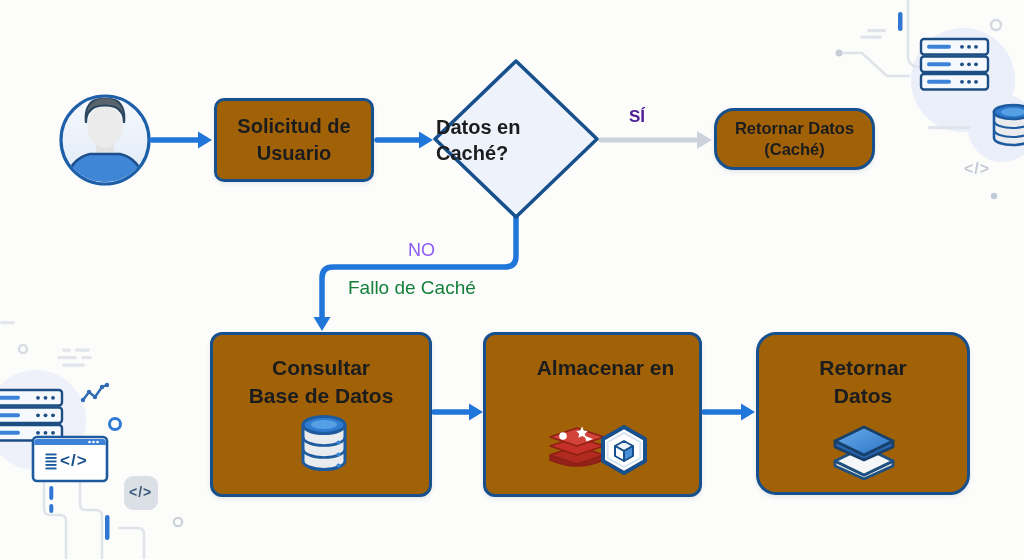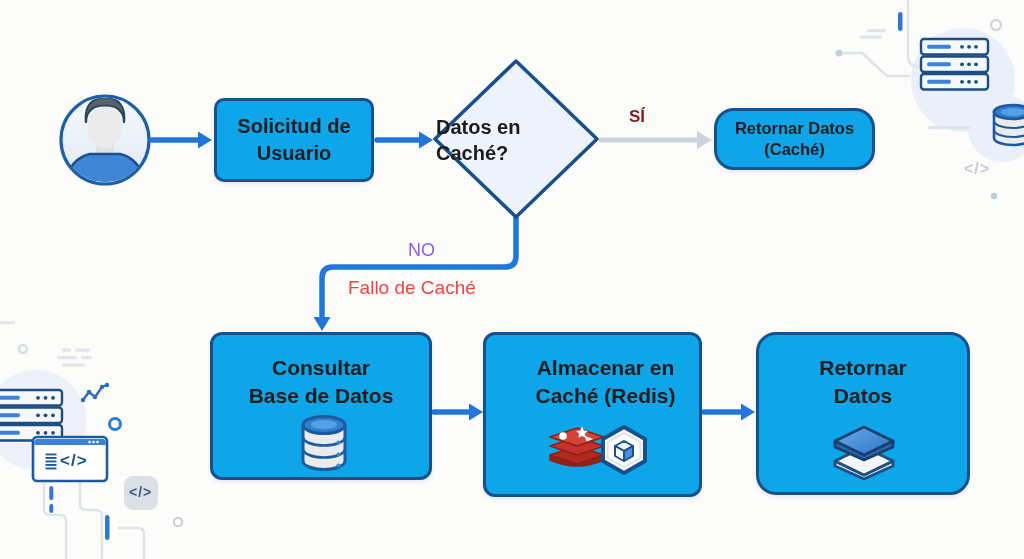--- a/index.html
+++ b/index.html
@@ -5,21 +5,21 @@
   html,body{margin:0;padding:0;background:#e8e8e8;}
   #stage{
     position:relative;width:1024px;height:559px;overflow:hidden;
     background:#fcfcfa;
     font-family:"Liberation Sans","DejaVu Sans",sans-serif;
   }
   svg{position:absolute;left:0;top:0;}
   .layer{position:absolute;left:0;top:0;width:1024px;height:559px;}
   .node{
     position:absolute;box-sizing:border-box;
-    background:#0ea5e9;border:3px solid #17508c;
+    background:#a16207;border:3px solid #17508c;
     box-shadow:0 2px 4px rgba(20,60,120,.10);
     display:flex;align-items:center;justify-content:center;
   }
   .node-text{font-weight:700;color:#1b1c1e;text-align:center;width:100%;}
   .node-text span{display:block;}
   .lbl{position:absolute;text-align:left;}
   .icon-abs{position:absolute;}
   .code-deco{position:absolute;font-weight:700;letter-spacing:1px;}
 </style>
 </head>
@@ -198,53 +198,52 @@
       <span>Solicitud de</span>
       <span>Usuario</span>
     </div>
   </div>
 
   <div class="lbl node-text" style="left:436px;top:114px;width:160px;font-size:20px;line-height:26px;">
     <span>Datos en</span>
     <span>Caché?</span>
   </div>
 
-  <div class="lbl" style="left:629px;top:107px;width:40px;font-size:17px;font-weight:700;color:#7f1d1d;">SÍ</div>
+  <div class="lbl" style="left:629px;top:107px;width:40px;font-size:17px;font-weight:700;color:#4c1d95;">SÍ</div>
 
   <div class="node" style="left:714px;top:108px;width:161px;height:62px;border-radius:20px;">
     <div class="node-text" style="font-size:16.5px;line-height:21px;">
       <span>Retornar Datos</span>
       <span>(Caché)</span>
     </div>
   </div>
 
   <div class="lbl" style="left:408px;top:240px;width:60px;font-size:18px;font-weight:400;color:#8b5cf6;">NO</div>
-  <div class="lbl" style="left:348px;top:277px;width:180px;font-size:19px;color:#ef4444;">Fallo de Caché</div>
-
-  <div class="node" style="left:210px;top:332px;width:222px;height:148px;border-radius:12px;align-items:flex-start;">
+  <div class="lbl" style="left:348px;top:277px;width:180px;font-size:19px;color:#15803d;">Fallo de Caché</div>
+
+  <div class="node" style="left:210px;top:332px;width:222px;height:165px;border-radius:12px;align-items:flex-start;">
     <div class="node-text" style="font-size:21px;line-height:28px;margin-top:19px;">
       <span>Consultar</span>
       <span>Base de Datos</span>
     </div>
     <svg class="icon-abs" style="left:86px;top:80px;" width="50" height="58" viewBox="0 0 50 58">
       <path d="M4,10 V46 a21,8.5 0 0 0 42,0 V10 Z" fill="#e9ebef" stroke="#1d5a9e" stroke-width="3"></path>
       <path d="M4,22 a21,8.5 0 0 0 42,0" stroke="#1d5a9e" stroke-width="2.6" fill="none"></path>
       <path d="M4,34 a21,8.5 0 0 0 42,0" stroke="#1d5a9e" stroke-width="2.6" fill="none"></path>
       <circle cx="39.5" cy="27.5" r="2.1" fill="#3c86d6"></circle>
       <circle cx="39.5" cy="39.5" r="2.1" fill="#3c86d6"></circle>
       <circle cx="39.5" cy="50.5" r="2.1" fill="#3c86d6"></circle>
       <ellipse cx="25" cy="10" rx="21" ry="8.5" fill="#2f7cd0" stroke="#1d5a9e" stroke-width="3"></ellipse>
       <ellipse cx="25" cy="9.5" rx="13" ry="4.5" fill="#55a0e4"></ellipse>
     </svg>
   </div>
 
   <div class="node" style="left:483px;top:332px;width:219px;height:165px;border-radius:12px;align-items:flex-start;">
     <div class="node-text" style="font-size:21px;line-height:28px;margin-top:19px;padding-left:26px;">
       <span>Almacenar en</span>
-      <span>Caché (Redis)</span>
     </div>
     <svg class="icon-abs" style="left:60px;top:88px;" width="104" height="56" viewBox="0 0 104 56">
       <g stroke="#8e1f15" stroke-width="1.4" stroke-linejoin="round">
         <path d="M4,37 Q31,49 58,37 V32 H4 Z" fill="#93221a"></path>
         <polygon points="4,32 31,23 58,32 31,41" fill="#b02a20"></polygon>
         <polygon points="4,23 31,14 58,23 31,32" fill="#c6302b"></polygon>
         <polygon points="4,14 31,5 58,14 31,23" fill="#d2443a"></polygon>
       </g>
       <g fill="#ffffff">
         <circle cx="17" cy="13" r="3.8"></circle>

